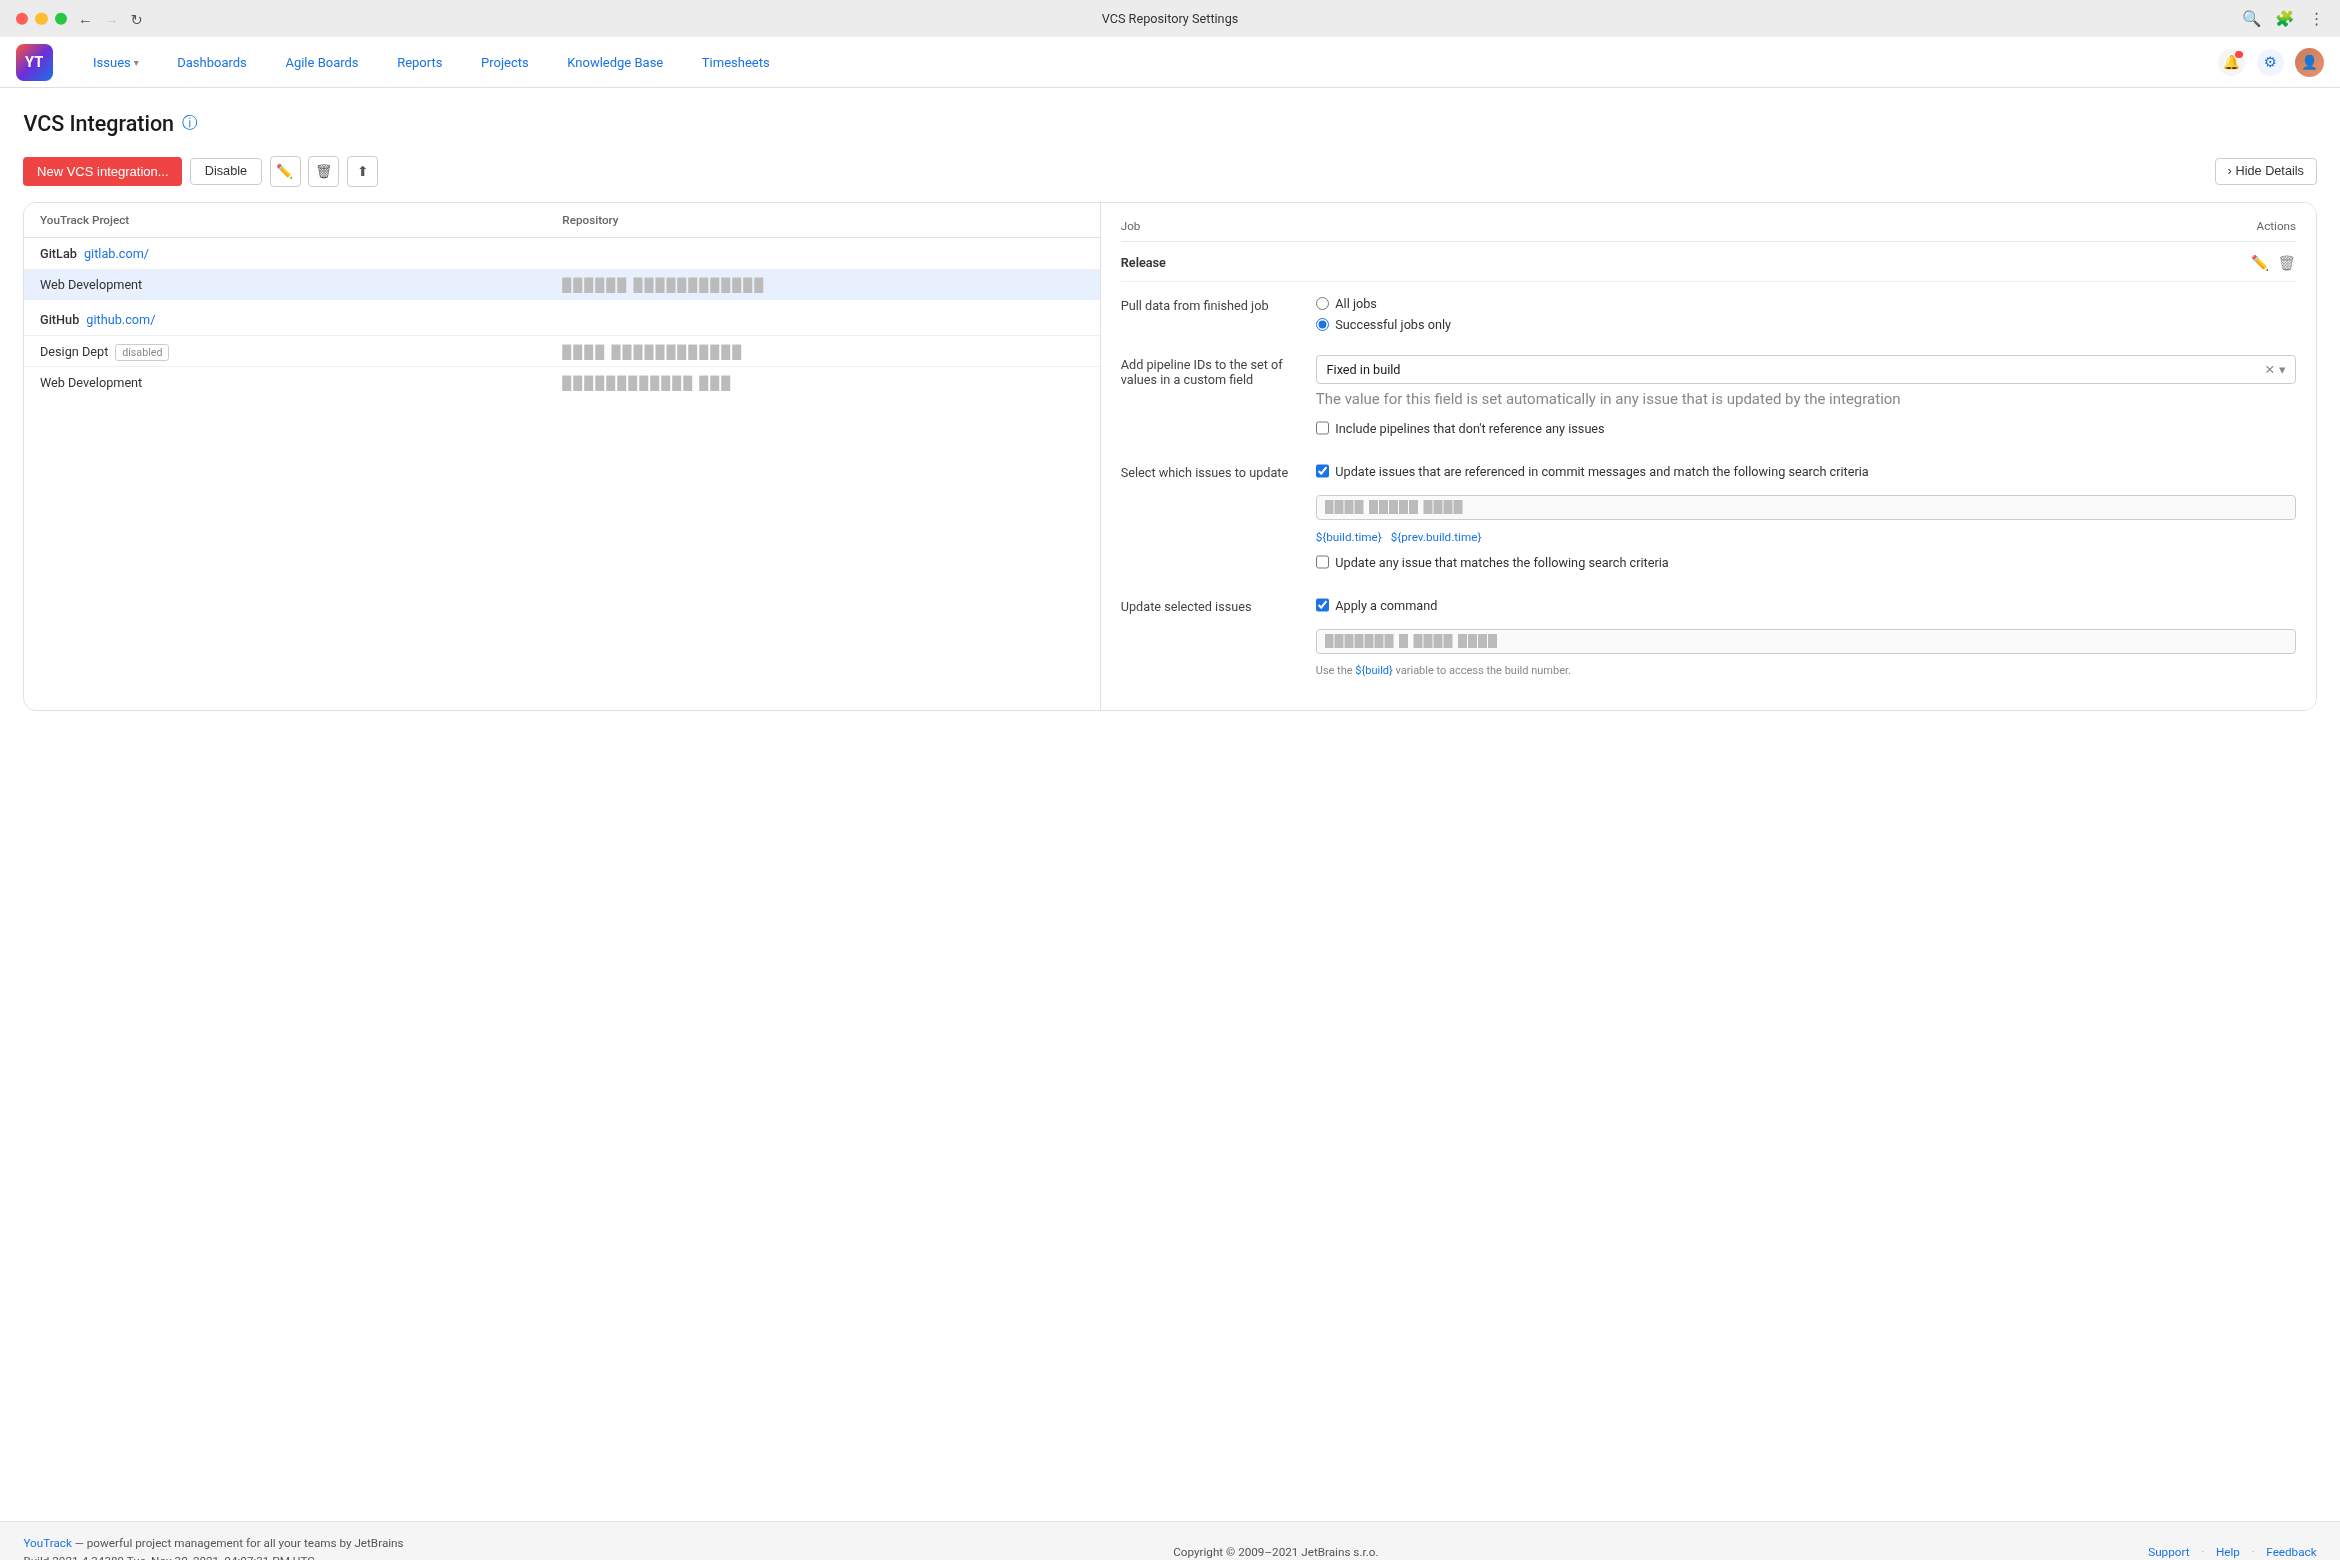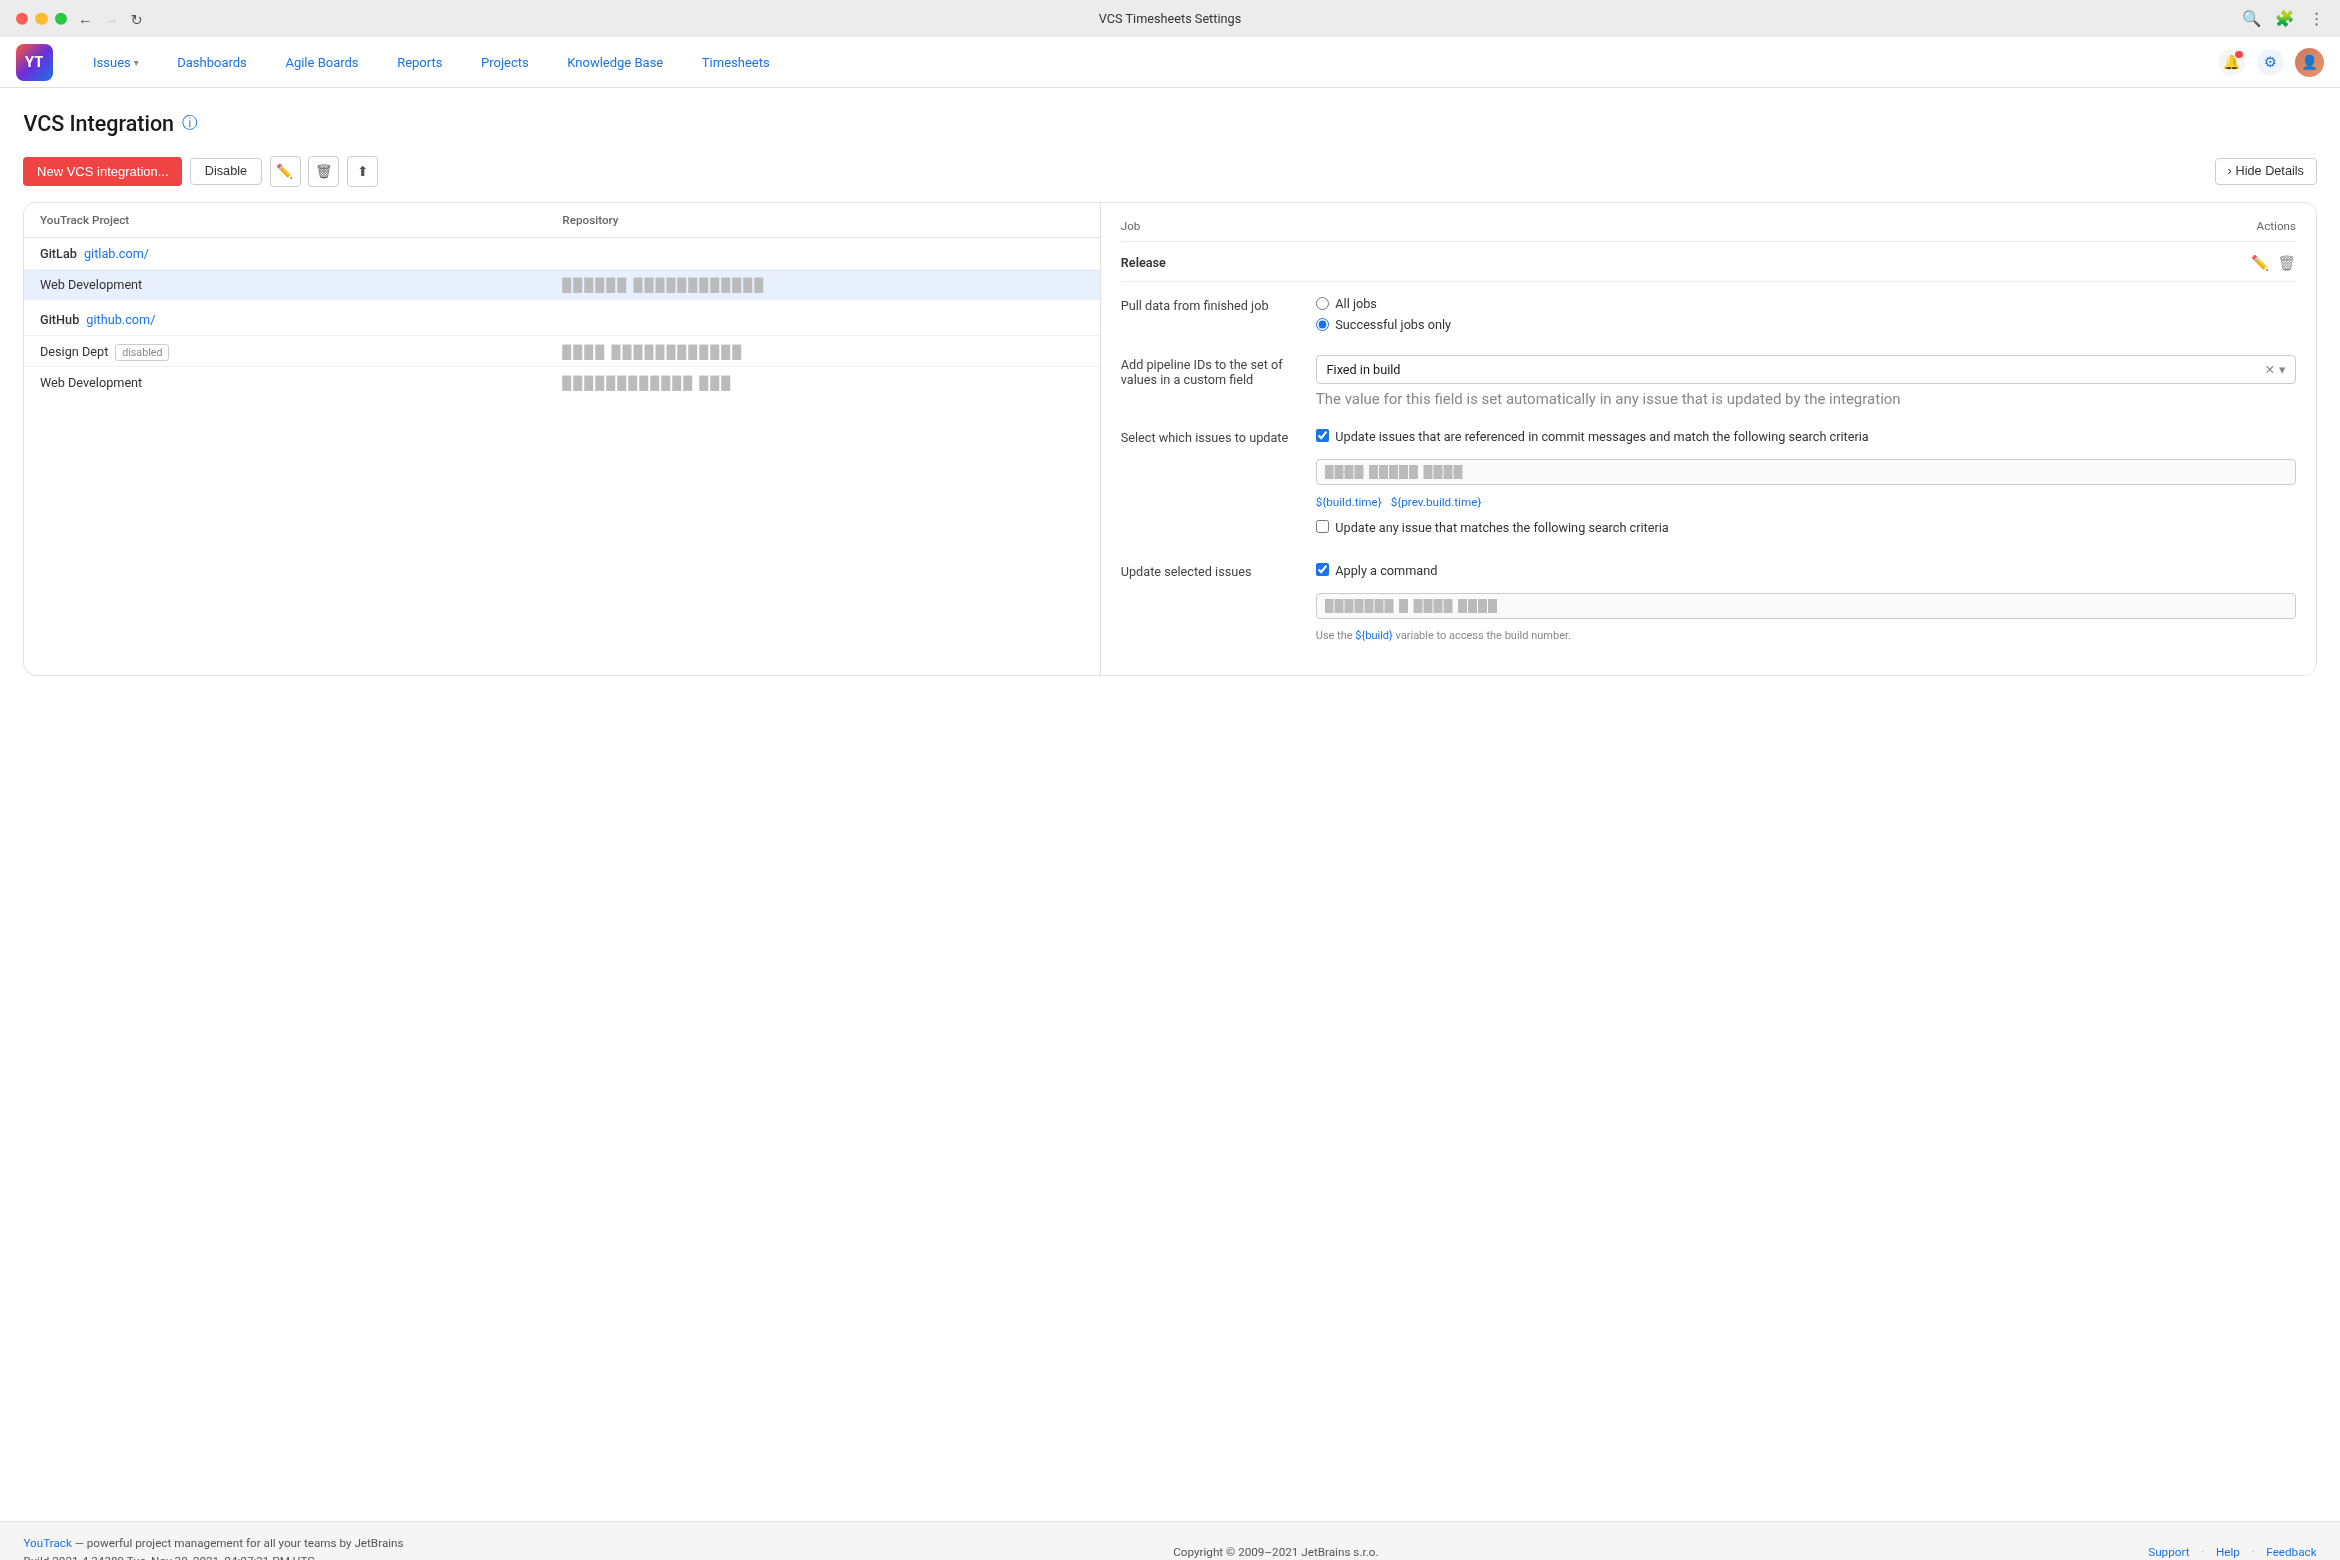--- a/index.html
+++ b/index.html
@@ -129,21 +129,21 @@
   <div class="titlebar-controls">
     <button class="titlebar-btn close"></button>
     <button class="titlebar-btn minimize"></button>
     <button class="titlebar-btn maximize"></button>
   </div>
   <div class="titlebar-nav">
     <button>←</button>
     <button style="color:#ccc">→</button>
     <button>↻</button>
   </div>
-  <span class="titlebar-title">VCS Timesheets Settings</span>
+  <span class="titlebar-title">VCS Repository Settings</span>
   <div class="titlebar-right">
     <span>🔍</span>
     <span>🧩</span>
     <span>⋮</span>
   </div>
 </div>
 
 <nav class="navbar">
   <div class="navbar-logo">YT</div>
   <a class="nav-link">
@@ -253,20 +253,26 @@
         <span class="settings-label">Add pipeline IDs to the set of values in a custom field</span>
         <div class="settings-content">
           <div class="dropdown-field">
             <span>Fixed in build</span>
             <div style="display:flex;align-items:center;">
               <span class="dropdown-clear">✕</span>
               <span class="dropdown-arrow">▾</span>
             </div>
           </div>
           <p class="field-hint">The value for this field is set automatically in any issue that is updated by the integration</p>
+          <div style="margin-top:9.8px;">
+            <div class="checkbox-row">
+              <input type="checkbox" style="">
+              <span class="checkbox-label">Include pipelines that don't reference any issues</span>
+            </div>
+          </div>
         </div>
       </div>
 
       <div class="settings-row">
         <span class="settings-label">Select which issues to update</span>
         <div class="settings-content">
           <div class="checkbox-row">
             <input type="checkbox" checked="" style="">
             <span class="checkbox-label">Update issues that are referenced in commit messages and match the following search criteria</span>
           </div>

